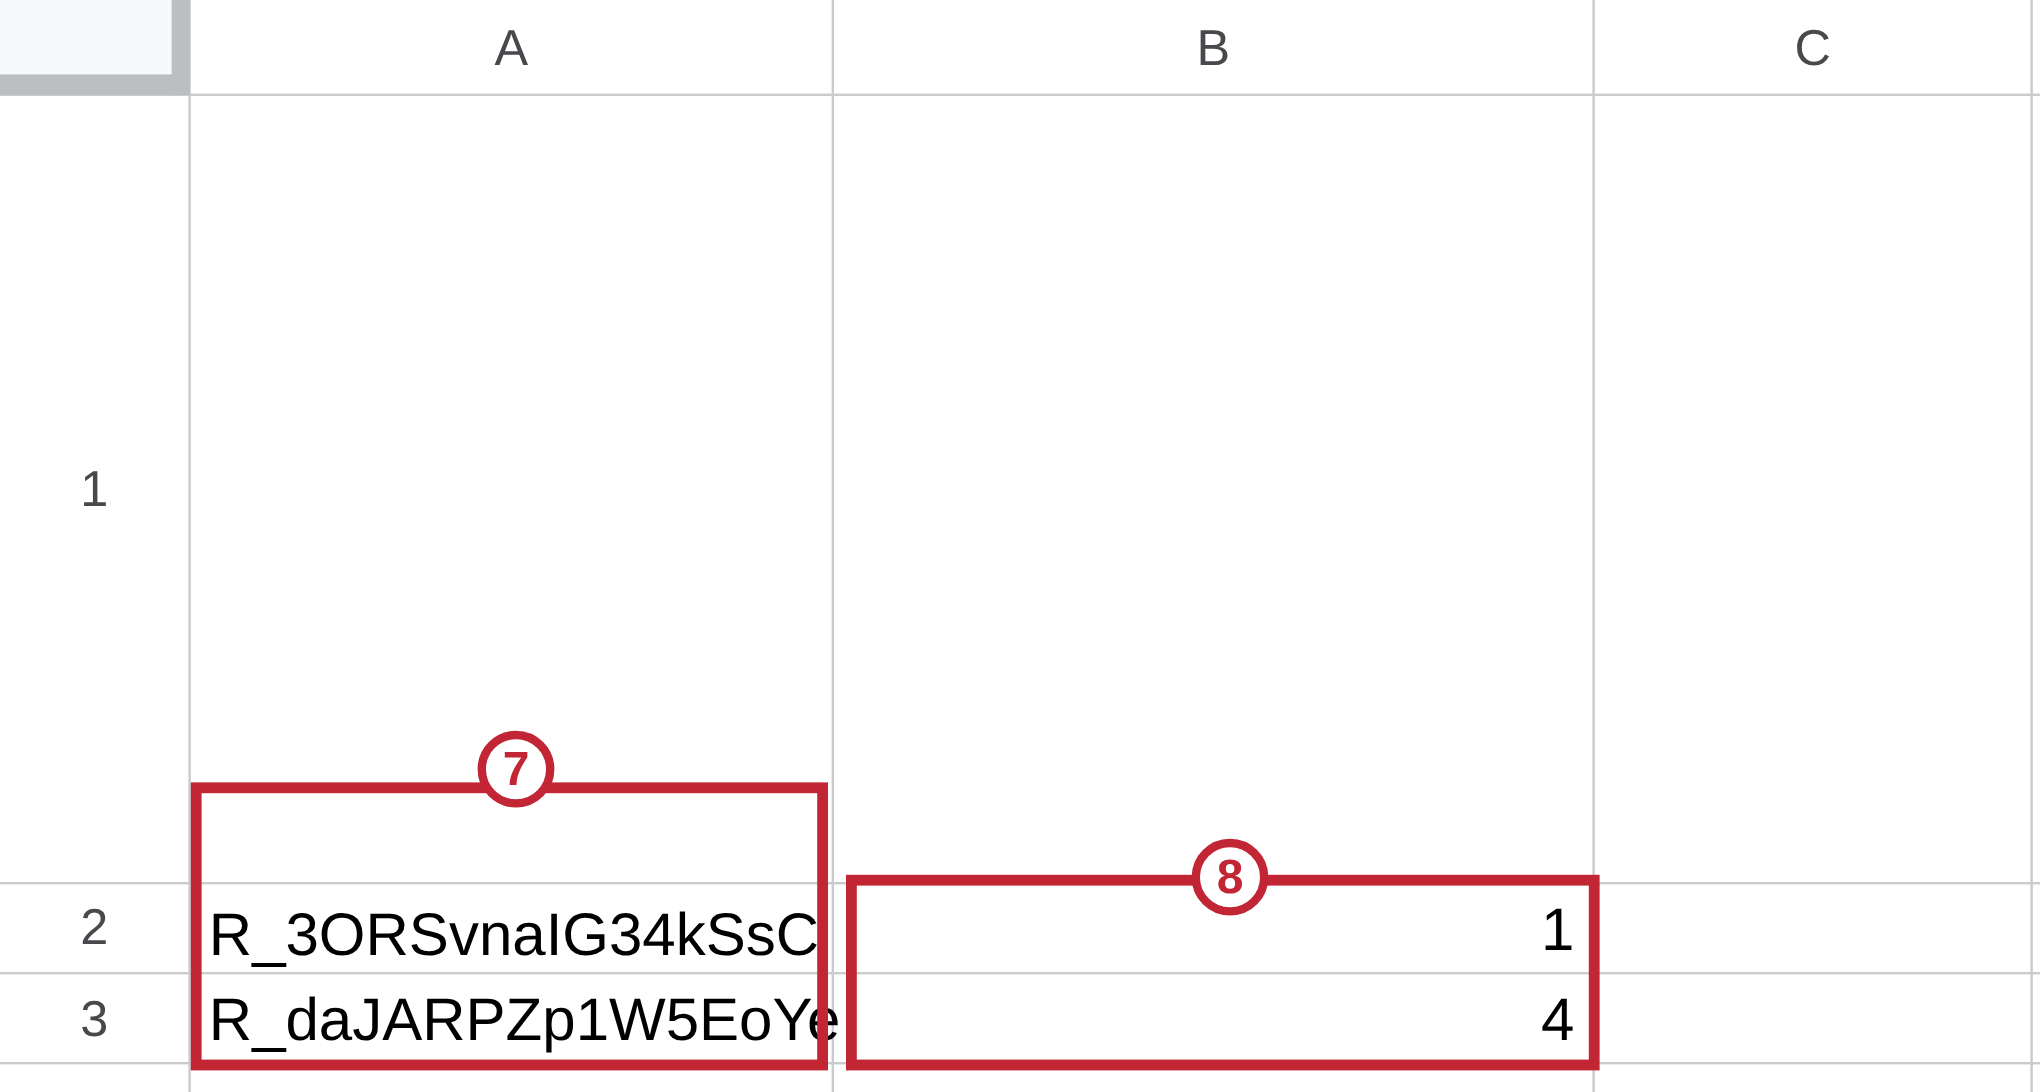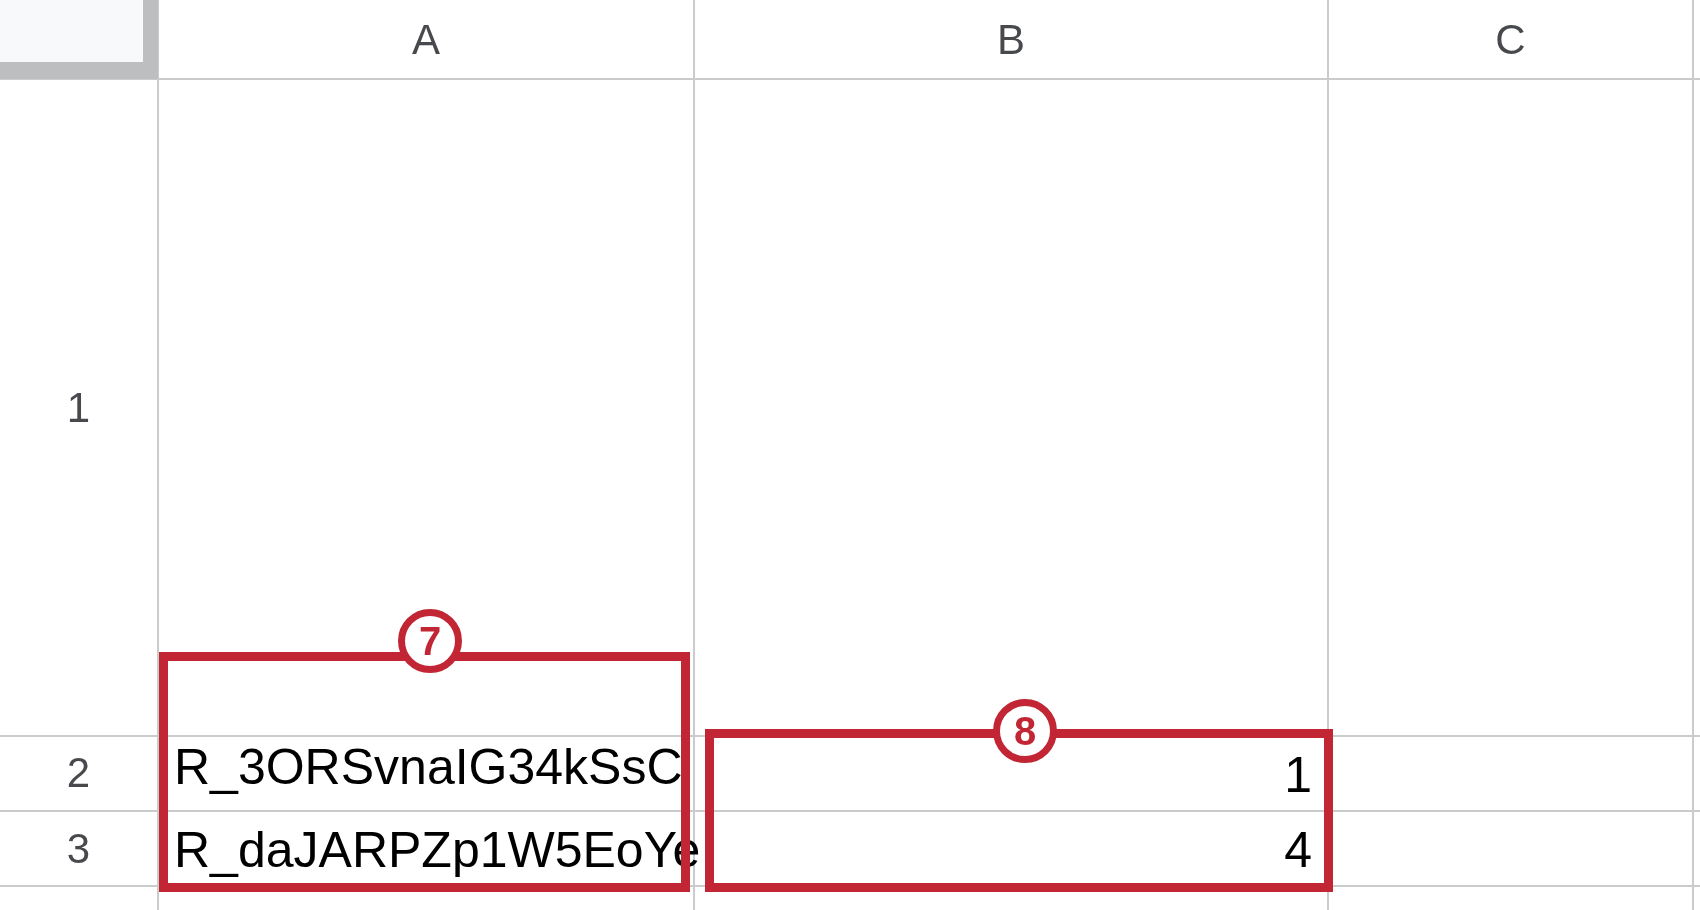--- a/index.html
+++ b/index.html
@@ -73,21 +73,21 @@
     </div>
   <div class="rowhead" style="top:812px;height:73px">
       <span>3</span>
     </div>
   <div class="rowhead" style="top:887px;height:76px">
       <span>4</span>
     </div>
 
 
 
-  <div class="cell cell-textbl" style="left:159px;top:736px;width:534px;height:74px;padding:0 0 14px 15px">
+  <div class="cell cell-textbl" style="left:159px;top:736px;width:534px;height:74px;padding:0 0 2px 15px">
     <div class="celltext">R_3ORSvnaIG34kSsC</div>
   </div>
 
   <div class="cell num-right" style="left:695px;top:736px;width:632px;height:74px;padding:0 15px 6px 0">
     <div class="celltext">1</div>
   </div>
 
   <div class="cell cell-textbl" style="left:159px;top:812px;width:534px;height:73px;padding:0 16px 6px 15px">
     <div class="celltext">R_daJARPZp1W5EoYe</div>
   </div>

